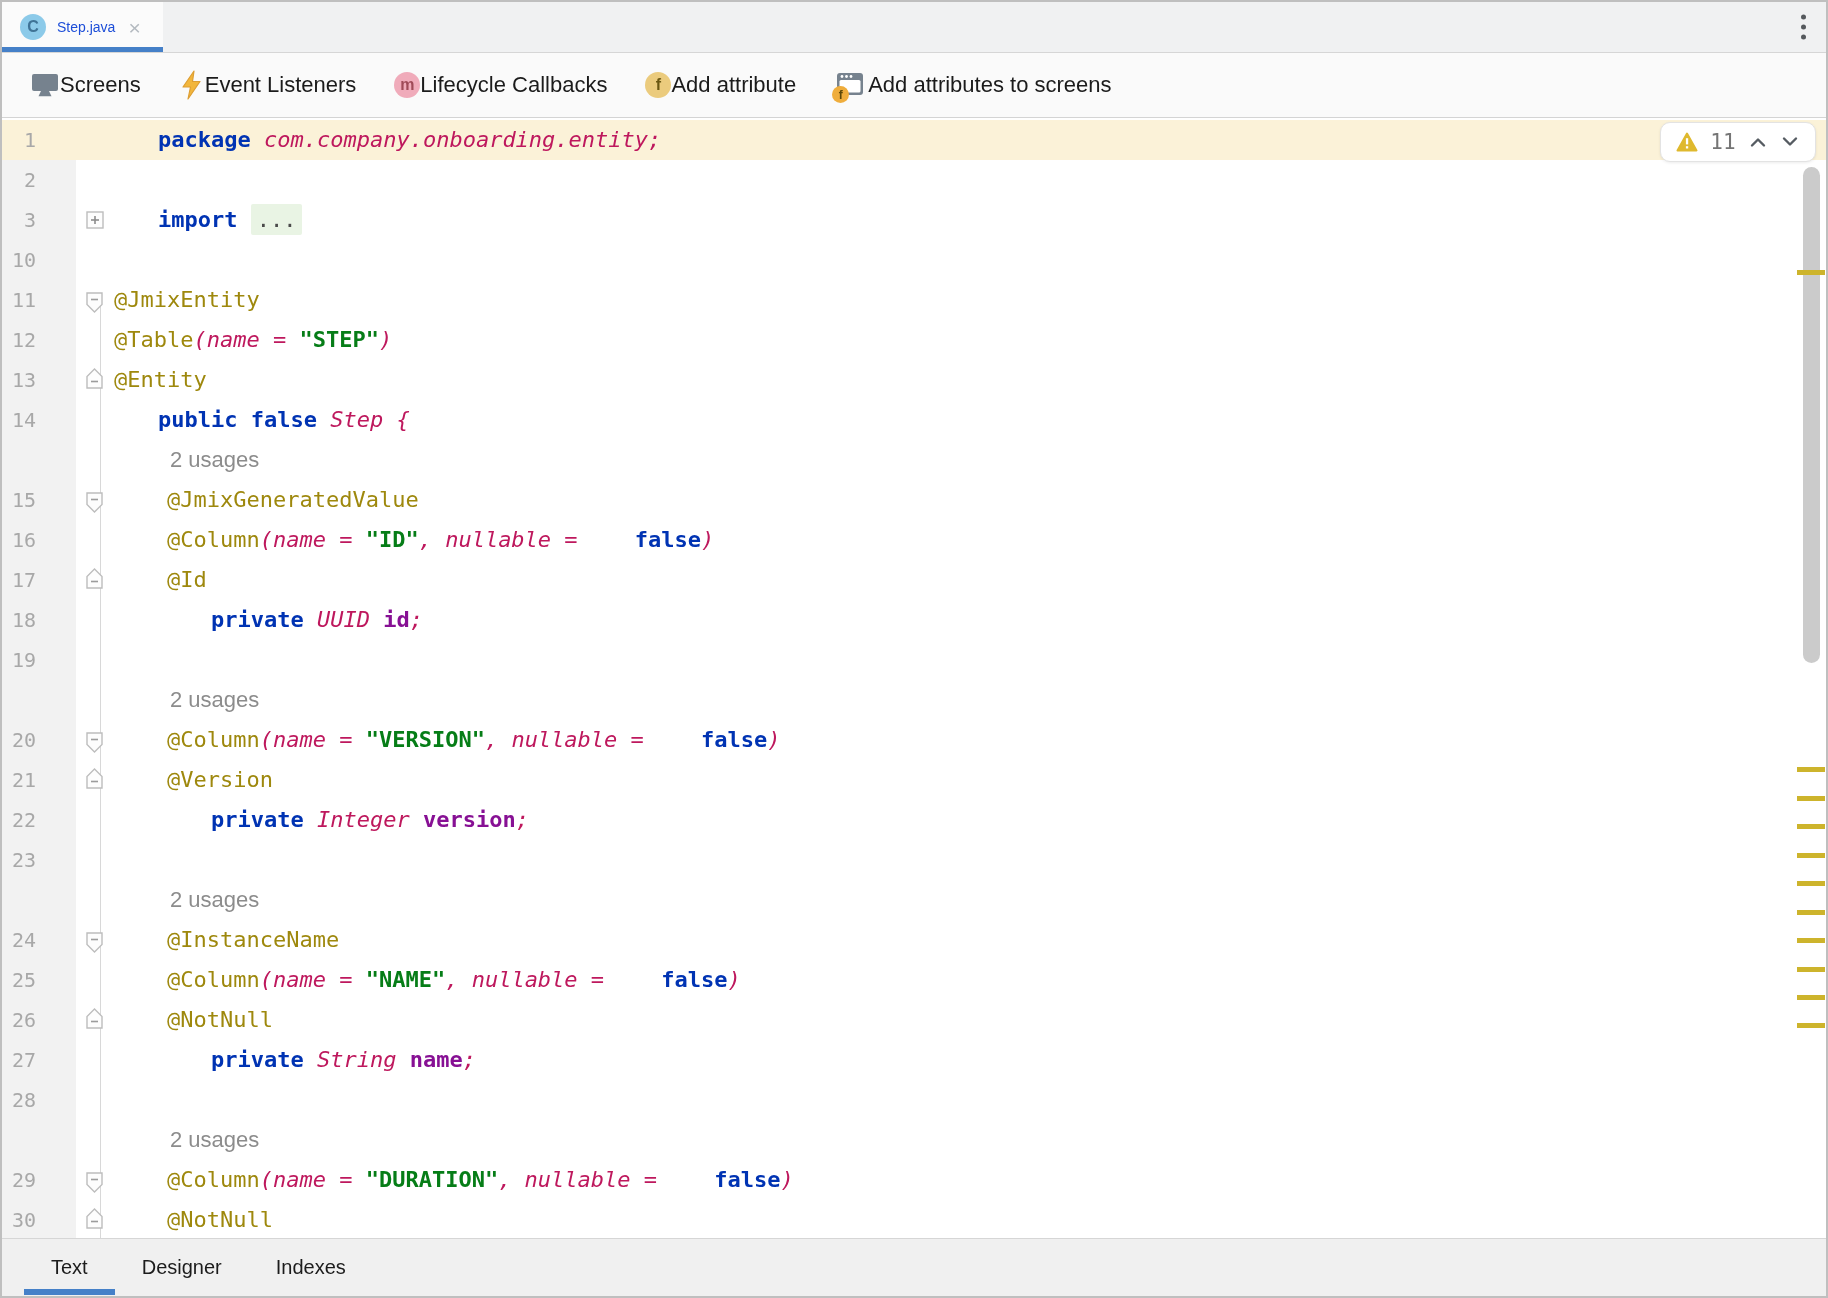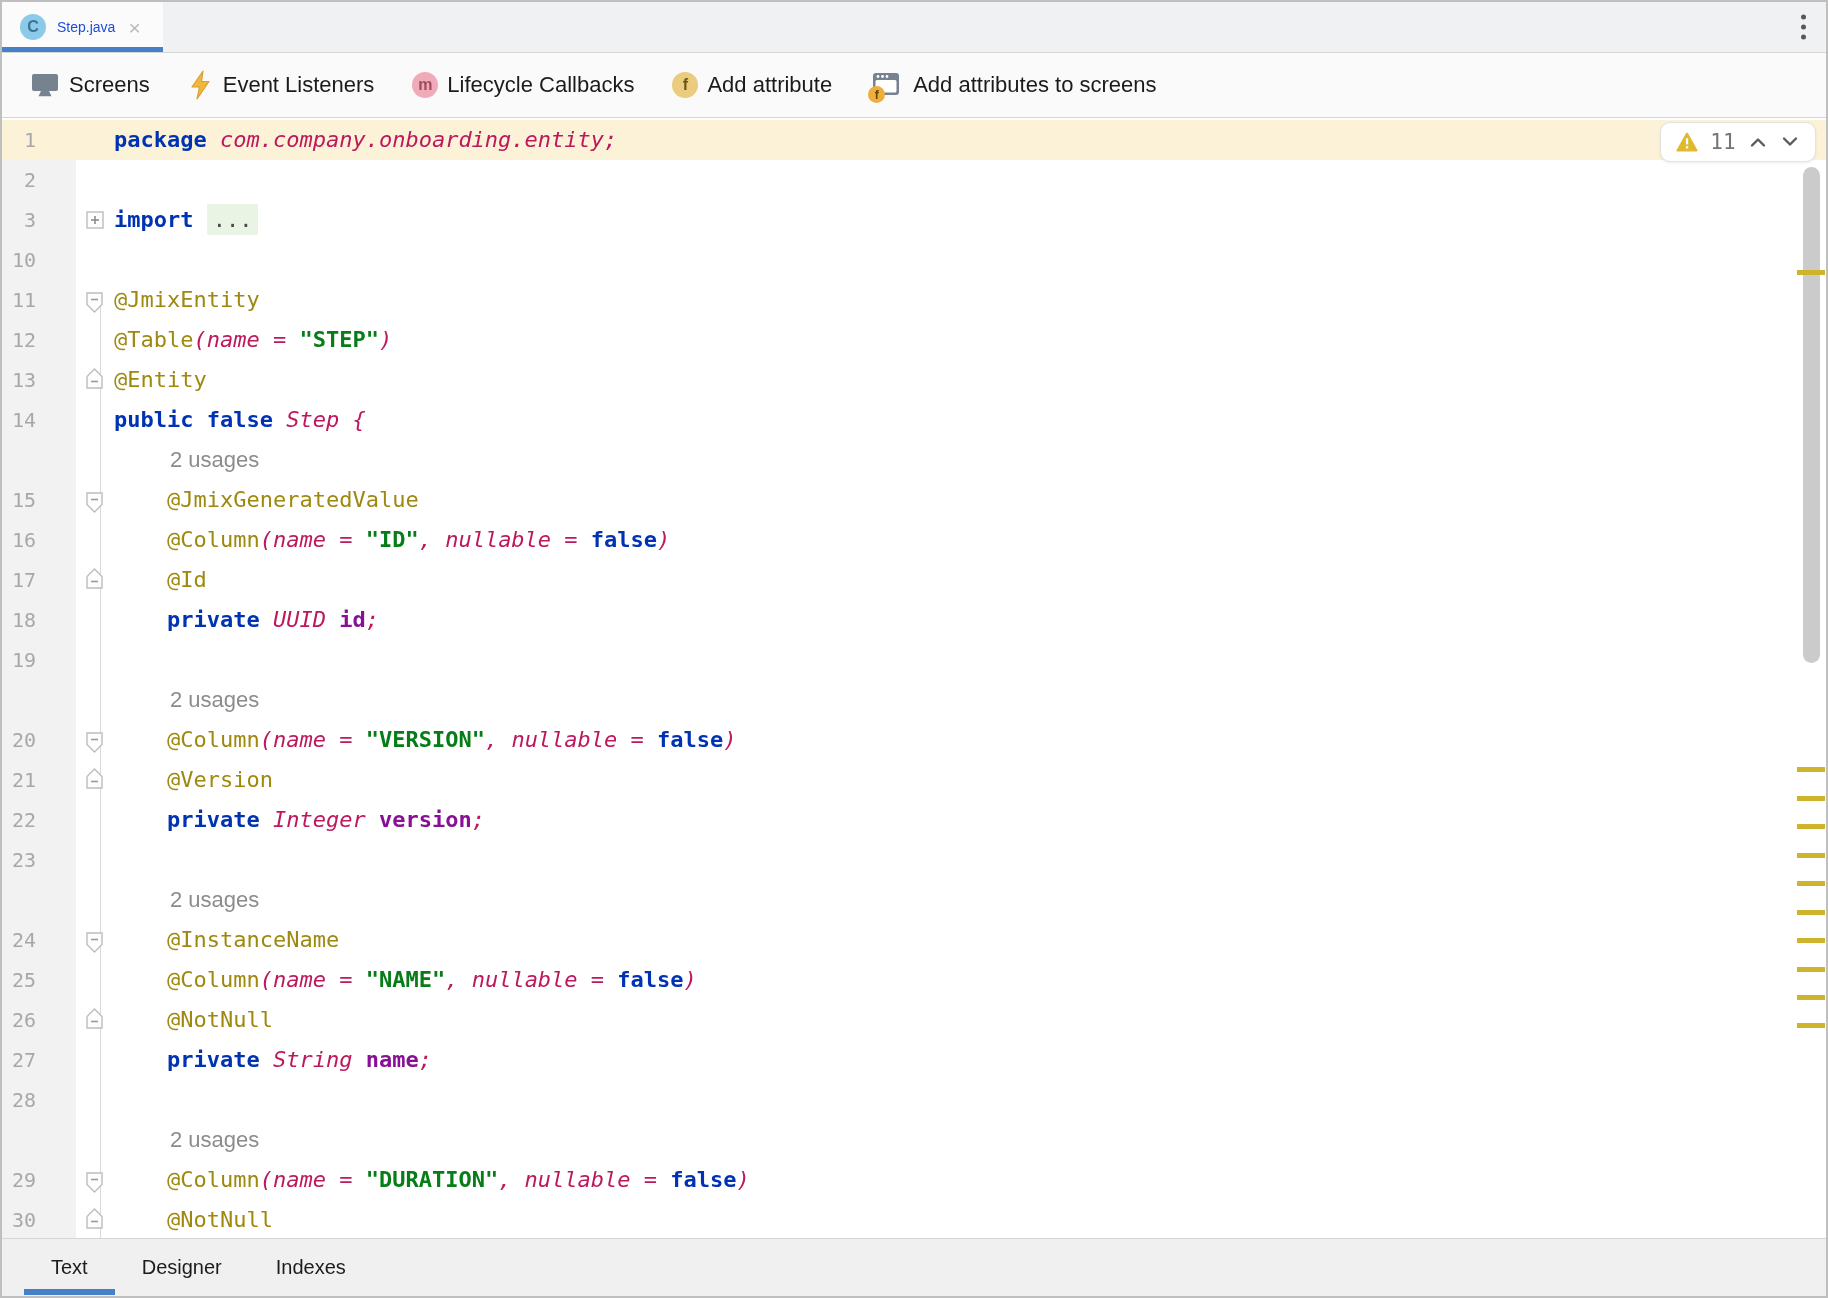--- a/index.html
+++ b/index.html
@@ -45,21 +45,21 @@
   .kebab i { width:5px; height:5px; border-radius:50%; background:#55595d; display:block; }
 
   
   .toolbar {
     height:65px; flex:0 0 65px;
     background:#fafafa;
     border-bottom:1px solid #d4d4d4;
     display:flex; align-items:center;
     padding-left:28px; gap:38px;
   }
-  .tb-item { display:flex; align-items:center; gap:9px; cursor:pointer; }
+  .tb-item { display:flex; align-items:center; cursor:pointer; }
   .tb-label { font-size:22px; color:#1b1b1b; white-space:nowrap; }
   .circle-badge {
     width:26px; height:26px; border-radius:50%;
     display:flex; align-items:center; justify-content:center;
     font-size:16px; font-weight:bold;
   }
   .badge-m { background:#f0abba; color:#a04b58; }
   .badge-f { background:#ebcb7d; color:#6a5712; }
   .winf-wrap { position:relative; width:34px; height:30px; }
   .winf-badge {
@@ -85,21 +85,21 @@
     text-align:right; padding-right:40px;
     line-height:40px; user-select:none;
   }
   .row.hint-row .gutter-cell { background:#f2f2f2; }
   .fold-cell { flex:0 0 38px; position:relative; z-index:2; }
   .fold-cell svg { position:absolute; left:10px; }
   .code-cell {
     flex:1; font-size:22px; line-height:40px;
     white-space:pre; color:#000; cursor:text;
   }
-  .tok-kw  { color:#0033b3; font-weight:bold; }
+  .tok-kw  { color:#0033b3; font-weight:bold;margin-left:44px; }
   .tok-ann { color:#9e880d; }
   .tok-str { color:#067d17; font-weight:bold; }
   .tok-fld { color:#871094; font-weight:bold; }
   .tok-pl  { color:#be185d;font-style:italic; }
   .tok-fold { background:#e9f4e4; color:#4a4a4a; padding:3px 6px; border-radius:2px; }
   .hint-text {
     font-family:"Liberation Sans", sans-serif;
     font-size:22px; color:#8c8c8c;
     line-height:40px; padding-left:56px; cursor:pointer;
   }

